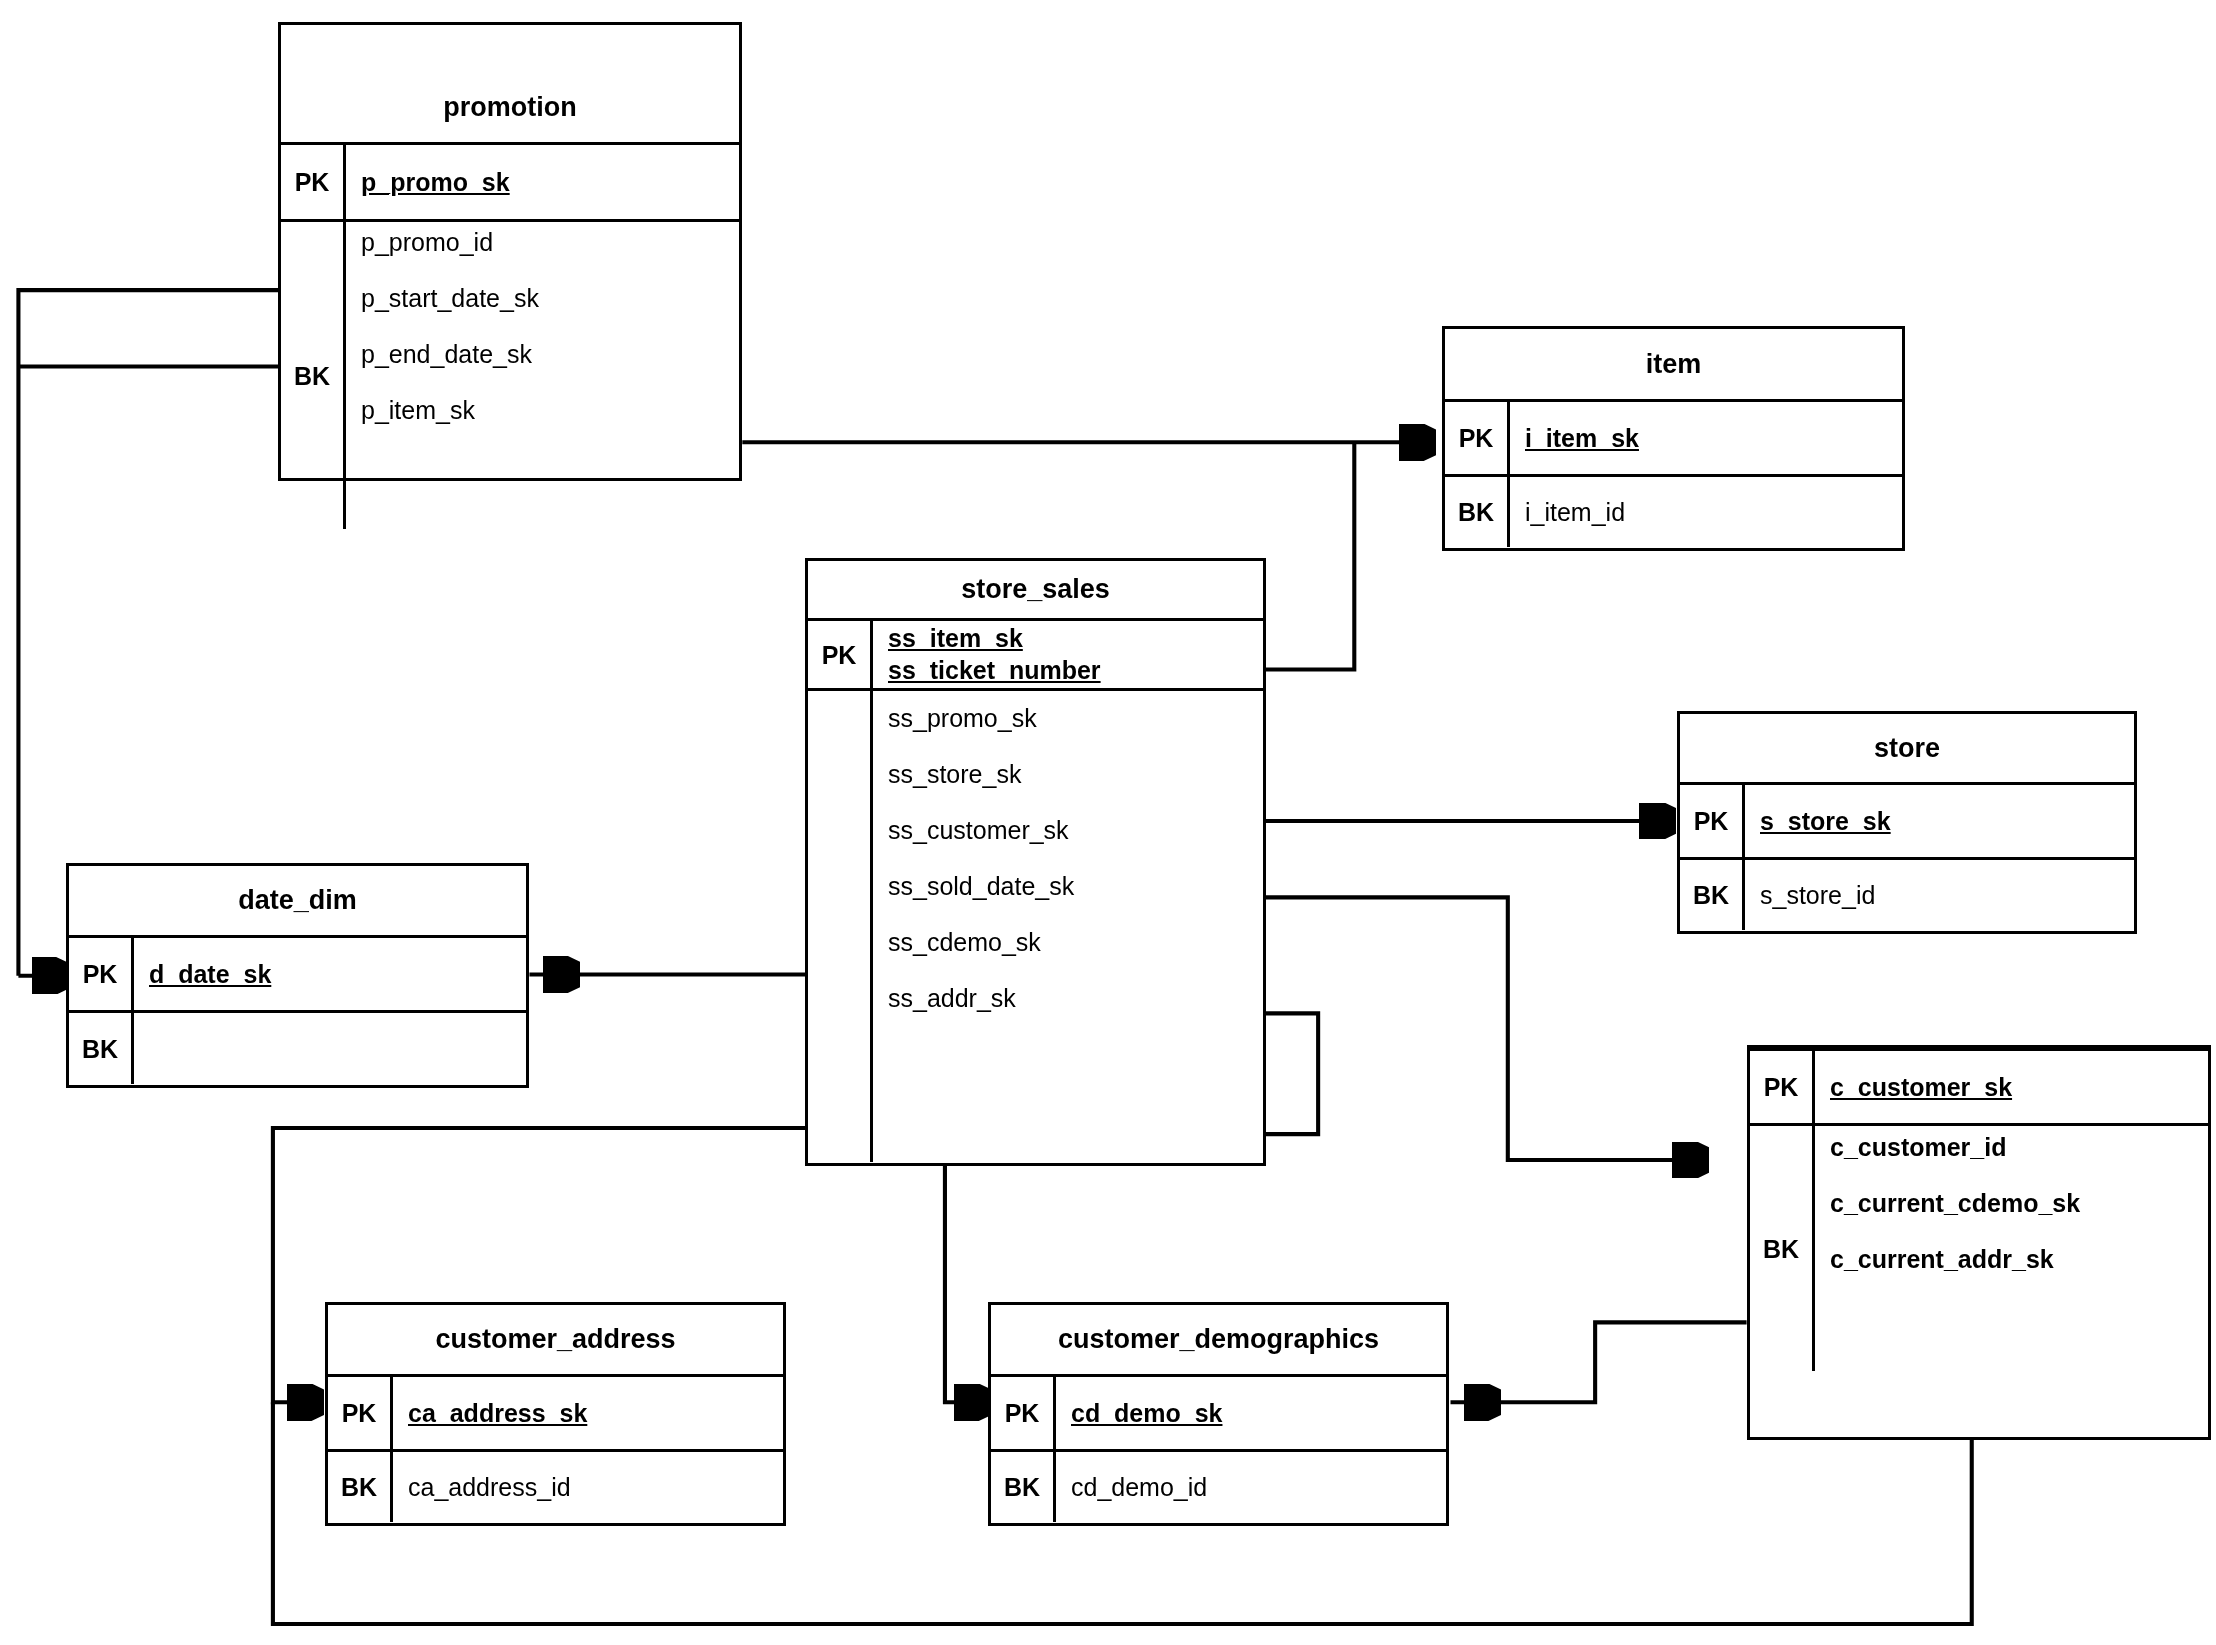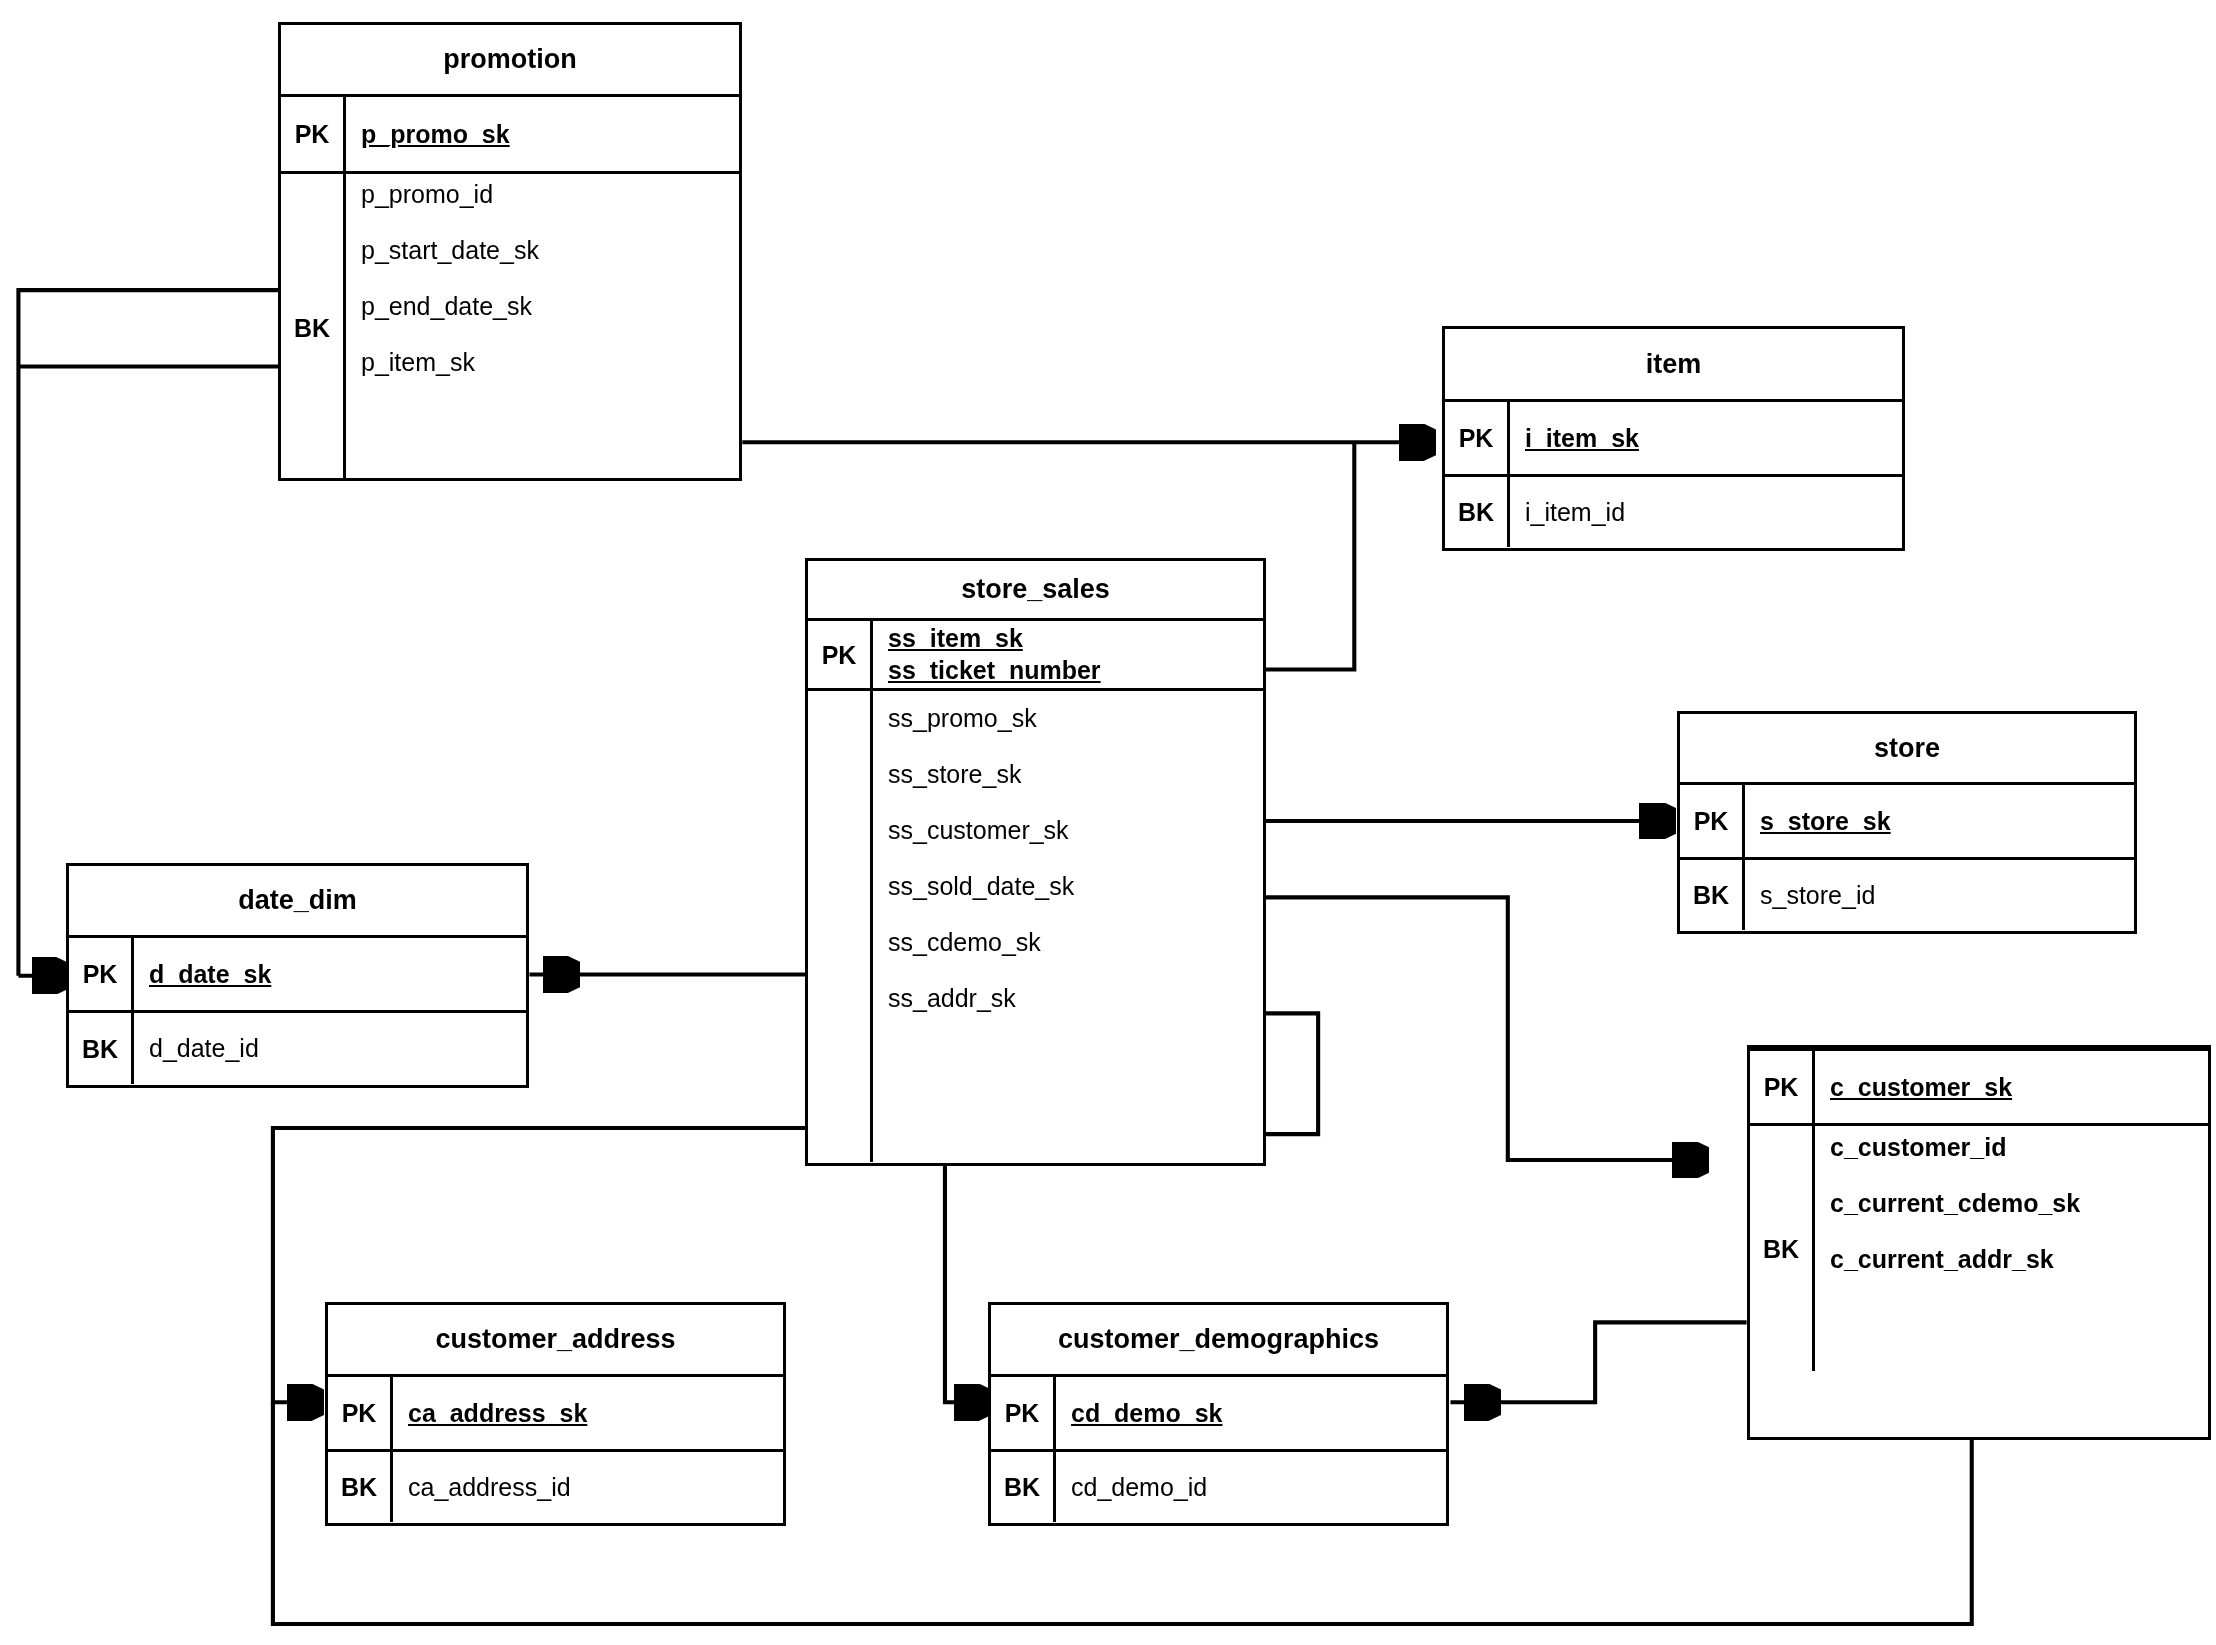--- a/index.html
+++ b/index.html
@@ -97,21 +97,21 @@
 
     <path d="M1184,1653 L400,1653 L400,2055 L470,2055" marker-end="url(#arrR)"></path>
 
     <path d="M2560,1938 L2338,1938 L2338,2055 L2195,2055"></path>
     <path d="M2195,2055 L2126,2055" marker-end="url(#arrR)" transform="rotate(180 2160.5 2055)"></path>
 
     <path d="M2890,2110 L2890,2380 L400,2380 L400,2055"></path>
   </svg>
 
   <div class="entity" style="left:278px;top:22px;width:464px;height:459px;">
-    <div class="ent-title" style="height:69px;">promotion</div>
+    <div class="ent-title" style="height:69px;margin-top:48px;">promotion</div>
     <div class="ent-sec" style="height:77px;">
       <div class="keycol">PK</div>
       <div class="fieldcol">
         <div class="field pk">p_promo_sk</div>
       </div>
     </div>
     <div class="ent-sec" style="height:310px;">
       <div class="keycol">BK</div>
       <div class="fieldcol" style="justify-content:flex-start;padding-top:8px;">
         <div class="field">p_promo_id</div>
@@ -179,23 +179,20 @@
   <div class="entity" style="left:66px;top:863px;width:463px;height:225px;">
     <div class="ent-title" style="height:69px;">date_dim</div>
     <div class="ent-sec" style="height:75px;">
       <div class="keycol">PK</div>
       <div class="fieldcol">
         <div class="field pk">d_date_sk</div>
       </div>
     </div>
     <div class="ent-sec" style="height:74px;">
       <div class="keycol">BK</div>
-      <div class="fieldcol">
-        <div class="field">d_date_id</div>
-      </div>
     </div>
   </div>
 
   <div class="entity" style="left:1747px;top:1045px;width:464px;height:395px;">
     <div class="ent-sec" style="height:75px;">
       <div class="keycol">PK</div>
       <div class="fieldcol">
         <div class="field pk">c_customer_sk</div>
       </div>
     </div>

